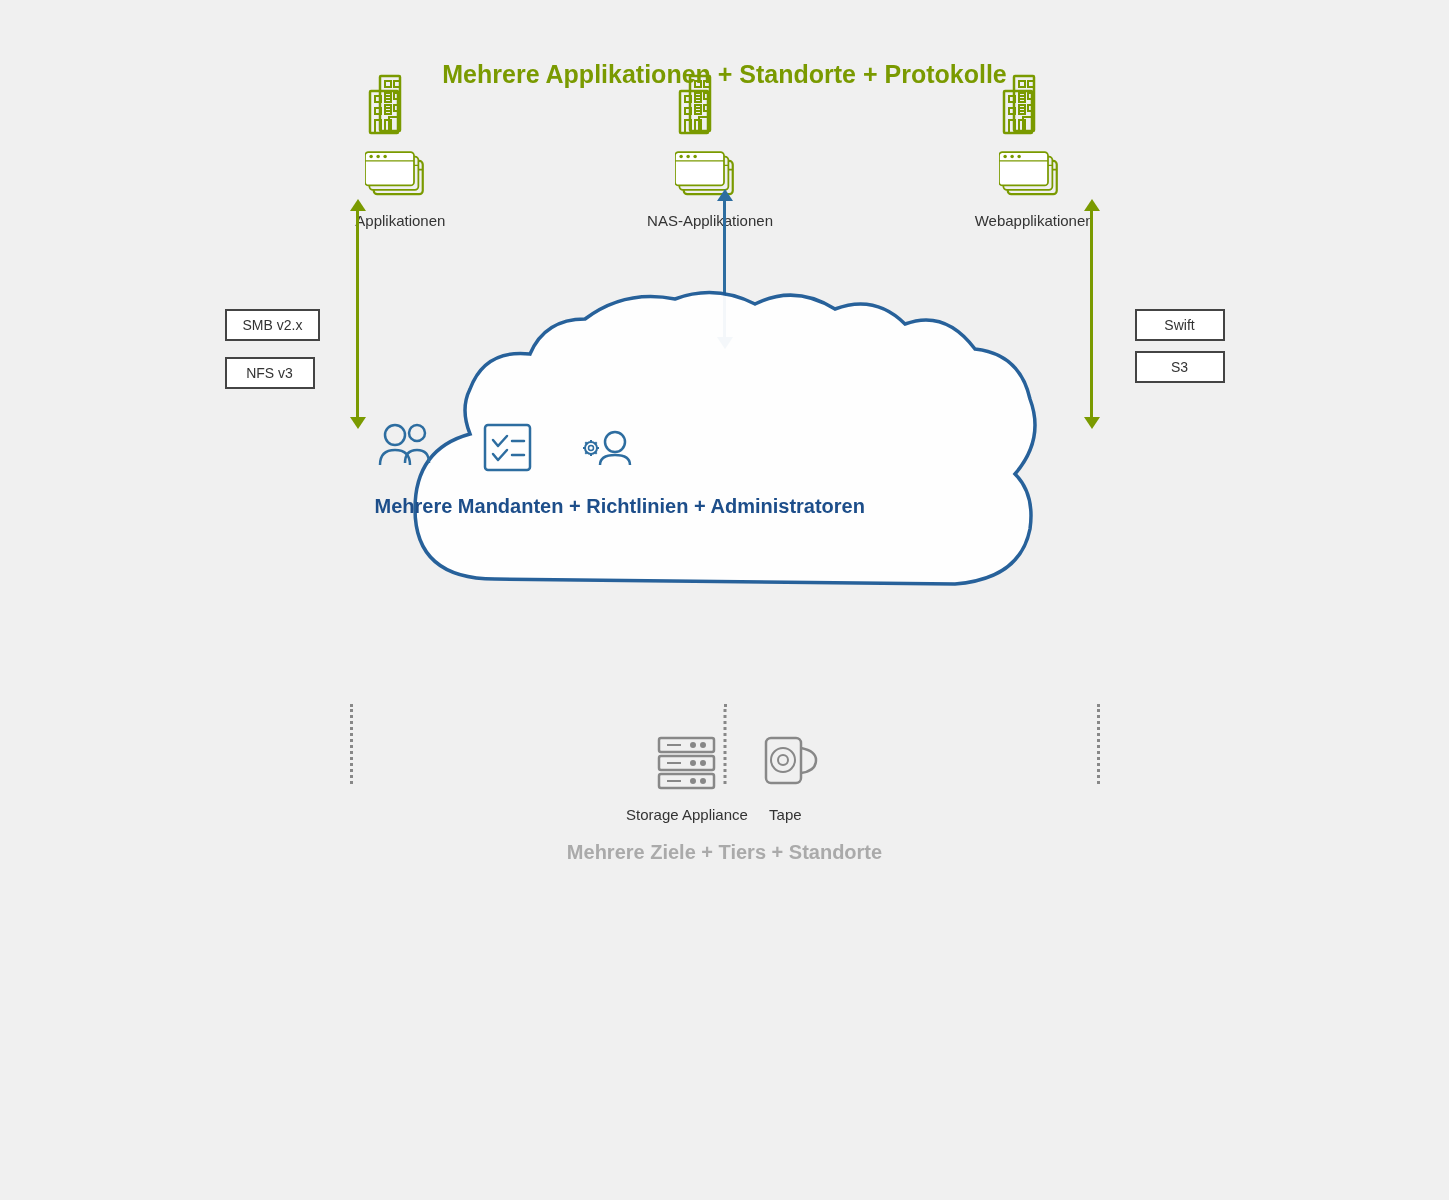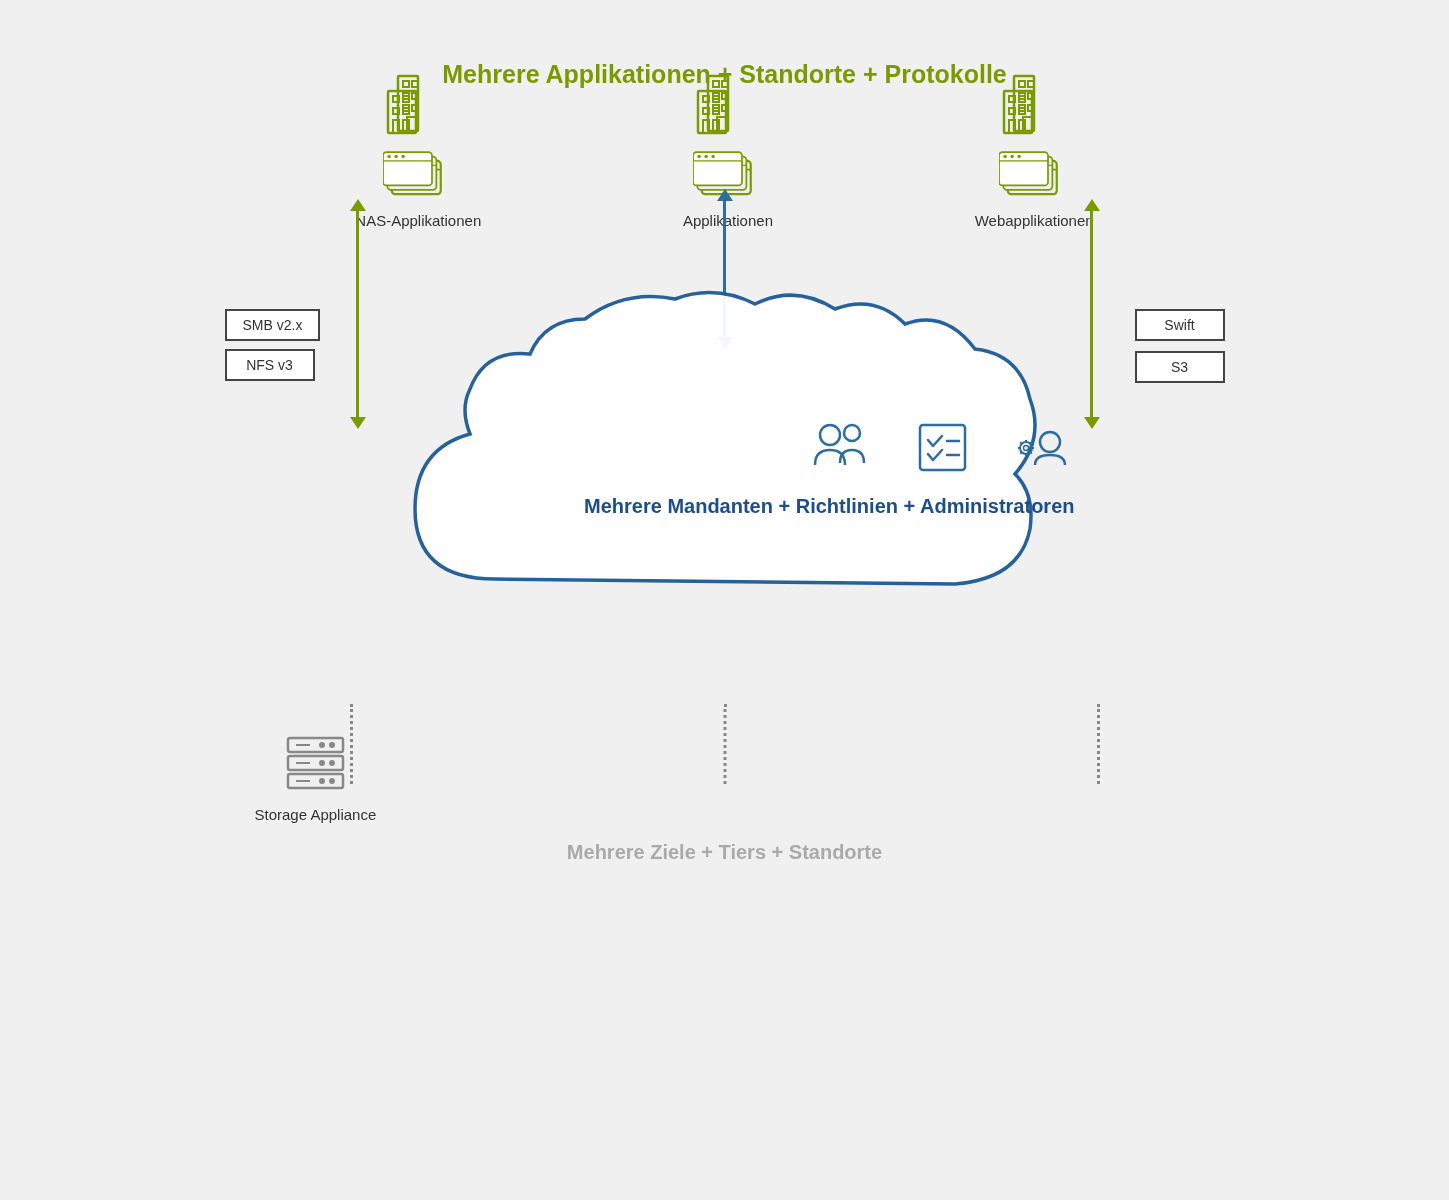--- a/index.html
+++ b/index.html
@@ -60,21 +60,21 @@
       height: 480px;
       margin: 0 20px;
     }
     
     .proto-left {
       position: absolute;
       left: 30px;
       top: 80px;
       display: flex;
       flex-direction: column;
-      gap: 8px;
+      gap: 16px;
       align-items: flex-start;
     }
     .proto-box {
       border: 2px solid #444;
       padding: 6px 16px;
       font-size: 14px;
       color: #333;
       background: #fff;
       min-width: 90px;
       text-align: center;
@@ -139,21 +139,21 @@
     }
     .cloud-svg {
       width: 100%;
       height: 100%;
     }
     .cloud-content {
       position: absolute;
       top: 0; left: 0; right: 0; bottom: 0;
       display: flex;
       flex-direction: column;
-      align-items: flex-end;
+      align-items: flex-start;
       justify-content: center;
       gap: 18px;
     }
     .cloud-icons-row {
       display: flex;
       gap: 40px;
       align-items: center;
     }
     .cloud-text {
       font-size: 20px;
@@ -163,21 +163,20 @@
       max-width: 560px;
       line-height: 1.3;
     }
     
     .bottom-items {
       display: flex;
       justify-content: center;
       align-items: flex-start;
       margin: 11px 80px;
       margin-top: 14px;
-      flex-direction: column;
     }
     .bottom-item {
       display: flex;
       flex-direction: column;
       align-items: center;
       gap: 8px;
     }
     .bottom-item-label {
       font-size: 15px;
       color: #333;
@@ -190,60 +189,20 @@
     }
   </style>
 </head>
 <body>
 
 <div class="diagram-container">
 
   <div class="title-top">Mehrere Applikationen + Standorte + Protokolle</div>
 
   <div class="top-row">
-
-    <div class="top-item">
-      <svg width="70" height="70" viewBox="0 0 70 70" fill="none">
-
-        <rect x="5" y="20" width="28" height="42" rx="1" stroke="#7a9a00" stroke-width="2.5" fill="none"></rect>
-        <rect x="10" y="25" width="6" height="6" stroke="#7a9a00" stroke-width="2" fill="none"></rect>
-        <rect x="20" y="25" width="6" height="6" stroke="#7a9a00" stroke-width="2" fill="none"></rect>
-        <rect x="10" y="37" width="6" height="6" stroke="#7a9a00" stroke-width="2" fill="none"></rect>
-        <rect x="20" y="37" width="6" height="6" stroke="#7a9a00" stroke-width="2" fill="none"></rect>
-        <rect x="10" y="49" width="6" height="13" stroke="#7a9a00" stroke-width="2" fill="none"></rect>
-        <rect x="20" y="49" width="6" height="13" stroke="#7a9a00" stroke-width="2" fill="none"></rect>
-        <rect x="15" y="5" width="20" height="55" rx="1" stroke="#7a9a00" stroke-width="2.5" fill="none"></rect>
-        <rect x="20" y="10" width="6" height="6" stroke="#7a9a00" stroke-width="2" fill="none"></rect>
-        <rect x="29" y="10" width="6" height="6" stroke="#7a9a00" stroke-width="2" fill="none"></rect>
-        <rect x="20" y="22" width="6" height="6" stroke="#7a9a00" stroke-width="2" fill="none"></rect>
-        <rect x="29" y="22" width="6" height="6" stroke="#7a9a00" stroke-width="2" fill="none"></rect>
-        <rect x="20" y="34" width="6" height="6" stroke="#7a9a00" stroke-width="2" fill="none"></rect>
-        <rect x="29" y="34" width="6" height="6" stroke="#7a9a00" stroke-width="2" fill="none"></rect>
-        <rect x="24" y="46" width="10" height="14" stroke="#7a9a00" stroke-width="2" fill="none"></rect>
-      </svg>
-      <svg width="70" height="55" viewBox="0 0 80 55" fill="none">
-
-        <rect x="10" y="12" width="56" height="38" rx="4" stroke="#7a9a00" stroke-width="2.5" fill="none"></rect>
-        <line x1="10" y1="22" x2="66" y2="22" stroke="#7a9a00" stroke-width="2"></line>
-        <circle cx="17" cy="17" r="2.5" fill="#7a9a00"></circle>
-        <circle cx="25" cy="17" r="2.5" fill="#7a9a00"></circle>
-        <circle cx="33" cy="17" r="2.5" fill="#7a9a00"></circle>
-        <rect x="5" y="7" width="56" height="38" rx="4" stroke="#7a9a00" stroke-width="2" fill="#f0f0f0"></rect>
-        <line x1="5" y1="17" x2="61" y2="17" stroke="#7a9a00" stroke-width="1.5"></line>
-        <circle cx="12" cy="12" r="2" fill="#7a9a00"></circle>
-        <circle cx="20" cy="12" r="2" fill="#7a9a00"></circle>
-        <circle cx="28" cy="12" r="2" fill="#7a9a00"></circle>
-        <rect x="0" y="2" width="56" height="38" rx="4" stroke="#7a9a00" stroke-width="2" fill="#fff"></rect>
-        <line x1="0" y1="12" x2="56" y2="12" stroke="#7a9a00" stroke-width="1.5"></line>
-        <circle cx="7" cy="7" r="2" fill="#7a9a00"></circle>
-        <circle cx="15" cy="7" r="2" fill="#7a9a00"></circle>
-        <circle cx="23" cy="7" r="2" fill="#7a9a00"></circle>
-      </svg>
-      <span class="top-item-label">NAS-Applikationen</span>
-    </div>
 
     <div class="top-item">
       <svg width="70" height="70" viewBox="0 0 70 70" fill="none">
         <rect x="5" y="20" width="28" height="42" rx="1" stroke="#7a9a00" stroke-width="2.5" fill="none"></rect>
         <rect x="10" y="25" width="6" height="6" stroke="#7a9a00" stroke-width="2" fill="none"></rect>
         <rect x="20" y="25" width="6" height="6" stroke="#7a9a00" stroke-width="2" fill="none"></rect>
         <rect x="10" y="37" width="6" height="6" stroke="#7a9a00" stroke-width="2" fill="none"></rect>
         <rect x="20" y="37" width="6" height="6" stroke="#7a9a00" stroke-width="2" fill="none"></rect>
         <rect x="10" y="49" width="6" height="13" stroke="#7a9a00" stroke-width="2" fill="none"></rect>
         <rect x="20" y="49" width="6" height="13" stroke="#7a9a00" stroke-width="2" fill="none"></rect>
@@ -267,20 +226,60 @@
         <circle cx="12" cy="12" r="2" fill="#7a9a00"></circle>
         <circle cx="20" cy="12" r="2" fill="#7a9a00"></circle>
         <circle cx="28" cy="12" r="2" fill="#7a9a00"></circle>
         <rect x="0" y="2" width="56" height="38" rx="4" stroke="#7a9a00" stroke-width="2" fill="#fff"></rect>
         <line x1="0" y1="12" x2="56" y2="12" stroke="#7a9a00" stroke-width="1.5"></line>
         <circle cx="7" cy="7" r="2" fill="#7a9a00"></circle>
         <circle cx="15" cy="7" r="2" fill="#7a9a00"></circle>
         <circle cx="23" cy="7" r="2" fill="#7a9a00"></circle>
       </svg>
       <span class="top-item-label">Applikationen</span>
+    </div>
+
+    <div class="top-item">
+      <svg width="70" height="70" viewBox="0 0 70 70" fill="none">
+
+        <rect x="5" y="20" width="28" height="42" rx="1" stroke="#7a9a00" stroke-width="2.5" fill="none"></rect>
+        <rect x="10" y="25" width="6" height="6" stroke="#7a9a00" stroke-width="2" fill="none"></rect>
+        <rect x="20" y="25" width="6" height="6" stroke="#7a9a00" stroke-width="2" fill="none"></rect>
+        <rect x="10" y="37" width="6" height="6" stroke="#7a9a00" stroke-width="2" fill="none"></rect>
+        <rect x="20" y="37" width="6" height="6" stroke="#7a9a00" stroke-width="2" fill="none"></rect>
+        <rect x="10" y="49" width="6" height="13" stroke="#7a9a00" stroke-width="2" fill="none"></rect>
+        <rect x="20" y="49" width="6" height="13" stroke="#7a9a00" stroke-width="2" fill="none"></rect>
+        <rect x="15" y="5" width="20" height="55" rx="1" stroke="#7a9a00" stroke-width="2.5" fill="none"></rect>
+        <rect x="20" y="10" width="6" height="6" stroke="#7a9a00" stroke-width="2" fill="none"></rect>
+        <rect x="29" y="10" width="6" height="6" stroke="#7a9a00" stroke-width="2" fill="none"></rect>
+        <rect x="20" y="22" width="6" height="6" stroke="#7a9a00" stroke-width="2" fill="none"></rect>
+        <rect x="29" y="22" width="6" height="6" stroke="#7a9a00" stroke-width="2" fill="none"></rect>
+        <rect x="20" y="34" width="6" height="6" stroke="#7a9a00" stroke-width="2" fill="none"></rect>
+        <rect x="29" y="34" width="6" height="6" stroke="#7a9a00" stroke-width="2" fill="none"></rect>
+        <rect x="24" y="46" width="10" height="14" stroke="#7a9a00" stroke-width="2" fill="none"></rect>
+      </svg>
+      <svg width="70" height="55" viewBox="0 0 80 55" fill="none">
+
+        <rect x="10" y="12" width="56" height="38" rx="4" stroke="#7a9a00" stroke-width="2.5" fill="none"></rect>
+        <line x1="10" y1="22" x2="66" y2="22" stroke="#7a9a00" stroke-width="2"></line>
+        <circle cx="17" cy="17" r="2.5" fill="#7a9a00"></circle>
+        <circle cx="25" cy="17" r="2.5" fill="#7a9a00"></circle>
+        <circle cx="33" cy="17" r="2.5" fill="#7a9a00"></circle>
+        <rect x="5" y="7" width="56" height="38" rx="4" stroke="#7a9a00" stroke-width="2" fill="#f0f0f0"></rect>
+        <line x1="5" y1="17" x2="61" y2="17" stroke="#7a9a00" stroke-width="1.5"></line>
+        <circle cx="12" cy="12" r="2" fill="#7a9a00"></circle>
+        <circle cx="20" cy="12" r="2" fill="#7a9a00"></circle>
+        <circle cx="28" cy="12" r="2" fill="#7a9a00"></circle>
+        <rect x="0" y="2" width="56" height="38" rx="4" stroke="#7a9a00" stroke-width="2" fill="#fff"></rect>
+        <line x1="0" y1="12" x2="56" y2="12" stroke="#7a9a00" stroke-width="1.5"></line>
+        <circle cx="7" cy="7" r="2" fill="#7a9a00"></circle>
+        <circle cx="15" cy="7" r="2" fill="#7a9a00"></circle>
+        <circle cx="23" cy="7" r="2" fill="#7a9a00"></circle>
+      </svg>
+      <span class="top-item-label">NAS-Applikationen</span>
     </div>
 
     <div class="top-item">
       <svg width="70" height="70" viewBox="0 0 70 70" fill="none">
         <rect x="5" y="20" width="28" height="42" rx="1" stroke="#7a9a00" stroke-width="2.5" fill="none"></rect>
         <rect x="10" y="25" width="6" height="6" stroke="#7a9a00" stroke-width="2" fill="none"></rect>
         <rect x="20" y="25" width="6" height="6" stroke="#7a9a00" stroke-width="2" fill="none"></rect>
         <rect x="10" y="37" width="6" height="6" stroke="#7a9a00" stroke-width="2" fill="none"></rect>
         <rect x="20" y="37" width="6" height="6" stroke="#7a9a00" stroke-width="2" fill="none"></rect>
         <rect x="10" y="49" width="6" height="13" stroke="#7a9a00" stroke-width="2" fill="none"></rect>
@@ -431,18 +430,28 @@
         <circle cx="44" cy="40" r="3" fill="#888"></circle>
         <line x1="18" y1="40" x2="32" y2="40" stroke="#888" stroke-width="2"></line>
         <rect x="10" y="51" width="55" height="14" rx="2" stroke="#888" stroke-width="2.5" fill="none"></rect>
         <circle cx="54" cy="58" r="3" fill="#888"></circle>
         <circle cx="44" cy="58" r="3" fill="#888"></circle>
         <line x1="18" y1="58" x2="32" y2="58" stroke="#888" stroke-width="2"></line>
       </svg>
       <span class="bottom-item-label">Storage Appliance</span>
     </div>
 
+    <div class="bottom-item">
+      <svg width="75" height="75" viewBox="0 0 75 75" fill="none">
+
+        <rect x="18" y="15" width="35" height="45" rx="5" stroke="#888" stroke-width="2.5" fill="none"></rect>
+        <path d="M53 25 Q68 28 68 37 Q68 48 53 50" stroke="#888" stroke-width="2.5" fill="none"></path>
+        <circle cx="35" cy="37" r="12" stroke="#888" stroke-width="2" fill="none"></circle>
+        <circle cx="35" cy="37" r="5" stroke="#888" stroke-width="2" fill="none"></circle>
+      </svg>
+      <span class="bottom-item-label">Tape</span>
+    </div>
 
   </div>
 
   <div class="title-bottom" style="margin-top: 18px;">Mehrere Ziele + Tiers + Standorte</div>
 
 </div>
 
 </body></html>

